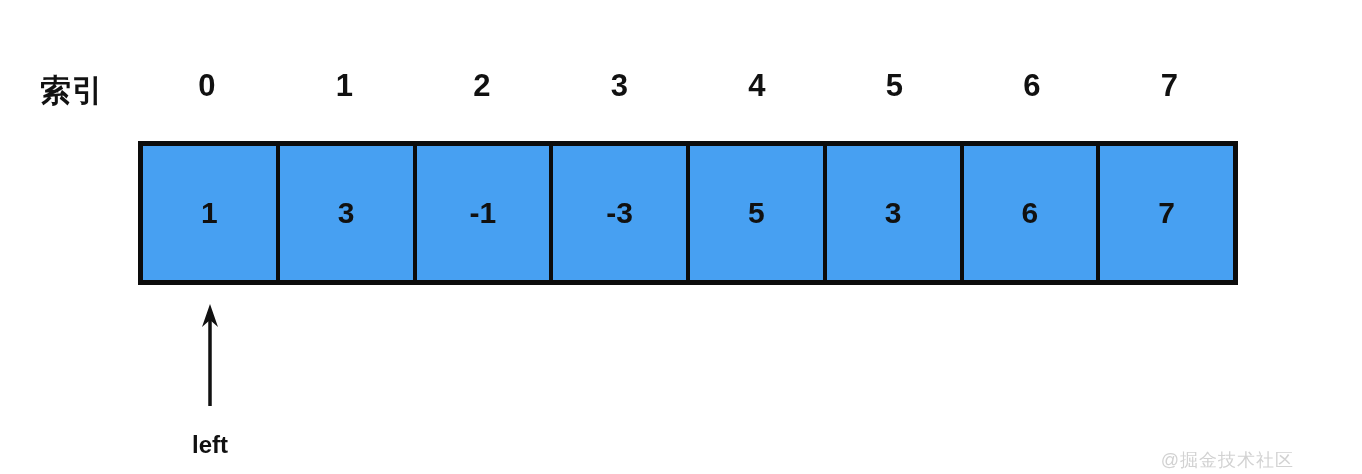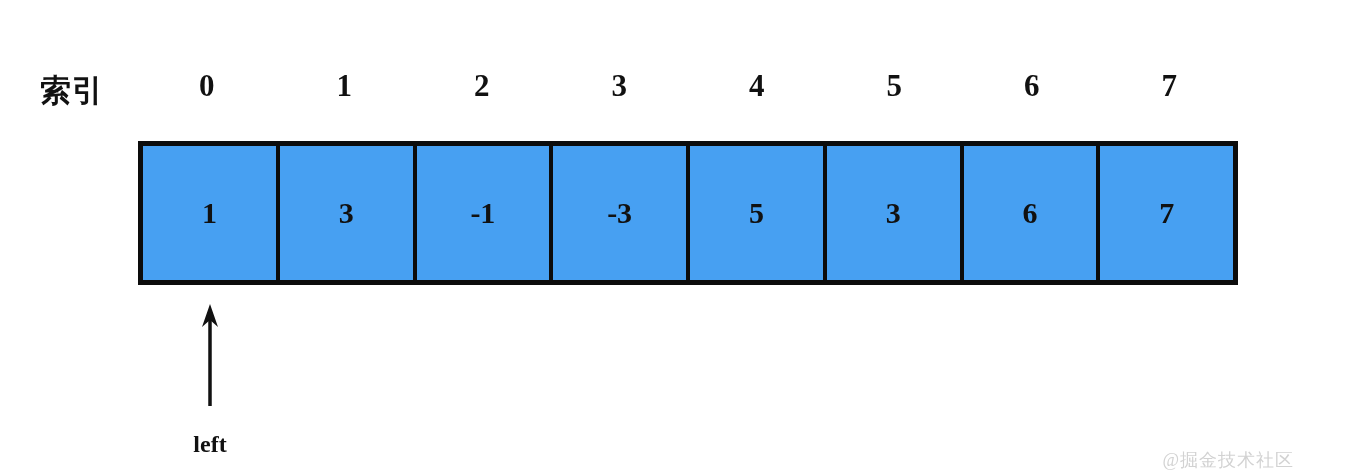--- a/index.html
+++ b/index.html
@@ -6,21 +6,21 @@
     margin: 0;
     padding: 0;
     background: #ffffff;
   }
   .stage {
     position: relative;
     width: 1298px;
     height: 474px;
     background: #ffffff;
     overflow: hidden;
-    font-family: Liberation Serif, serif;
+    font-family: Liberation Sans, sans-serif;
     color: #111111;
   }
   .index-label {
     position: absolute;
     left: 40px;
     top: 70px;
     font-size: 31px;
     font-weight: bold;
     letter-spacing: 1px;
   }

